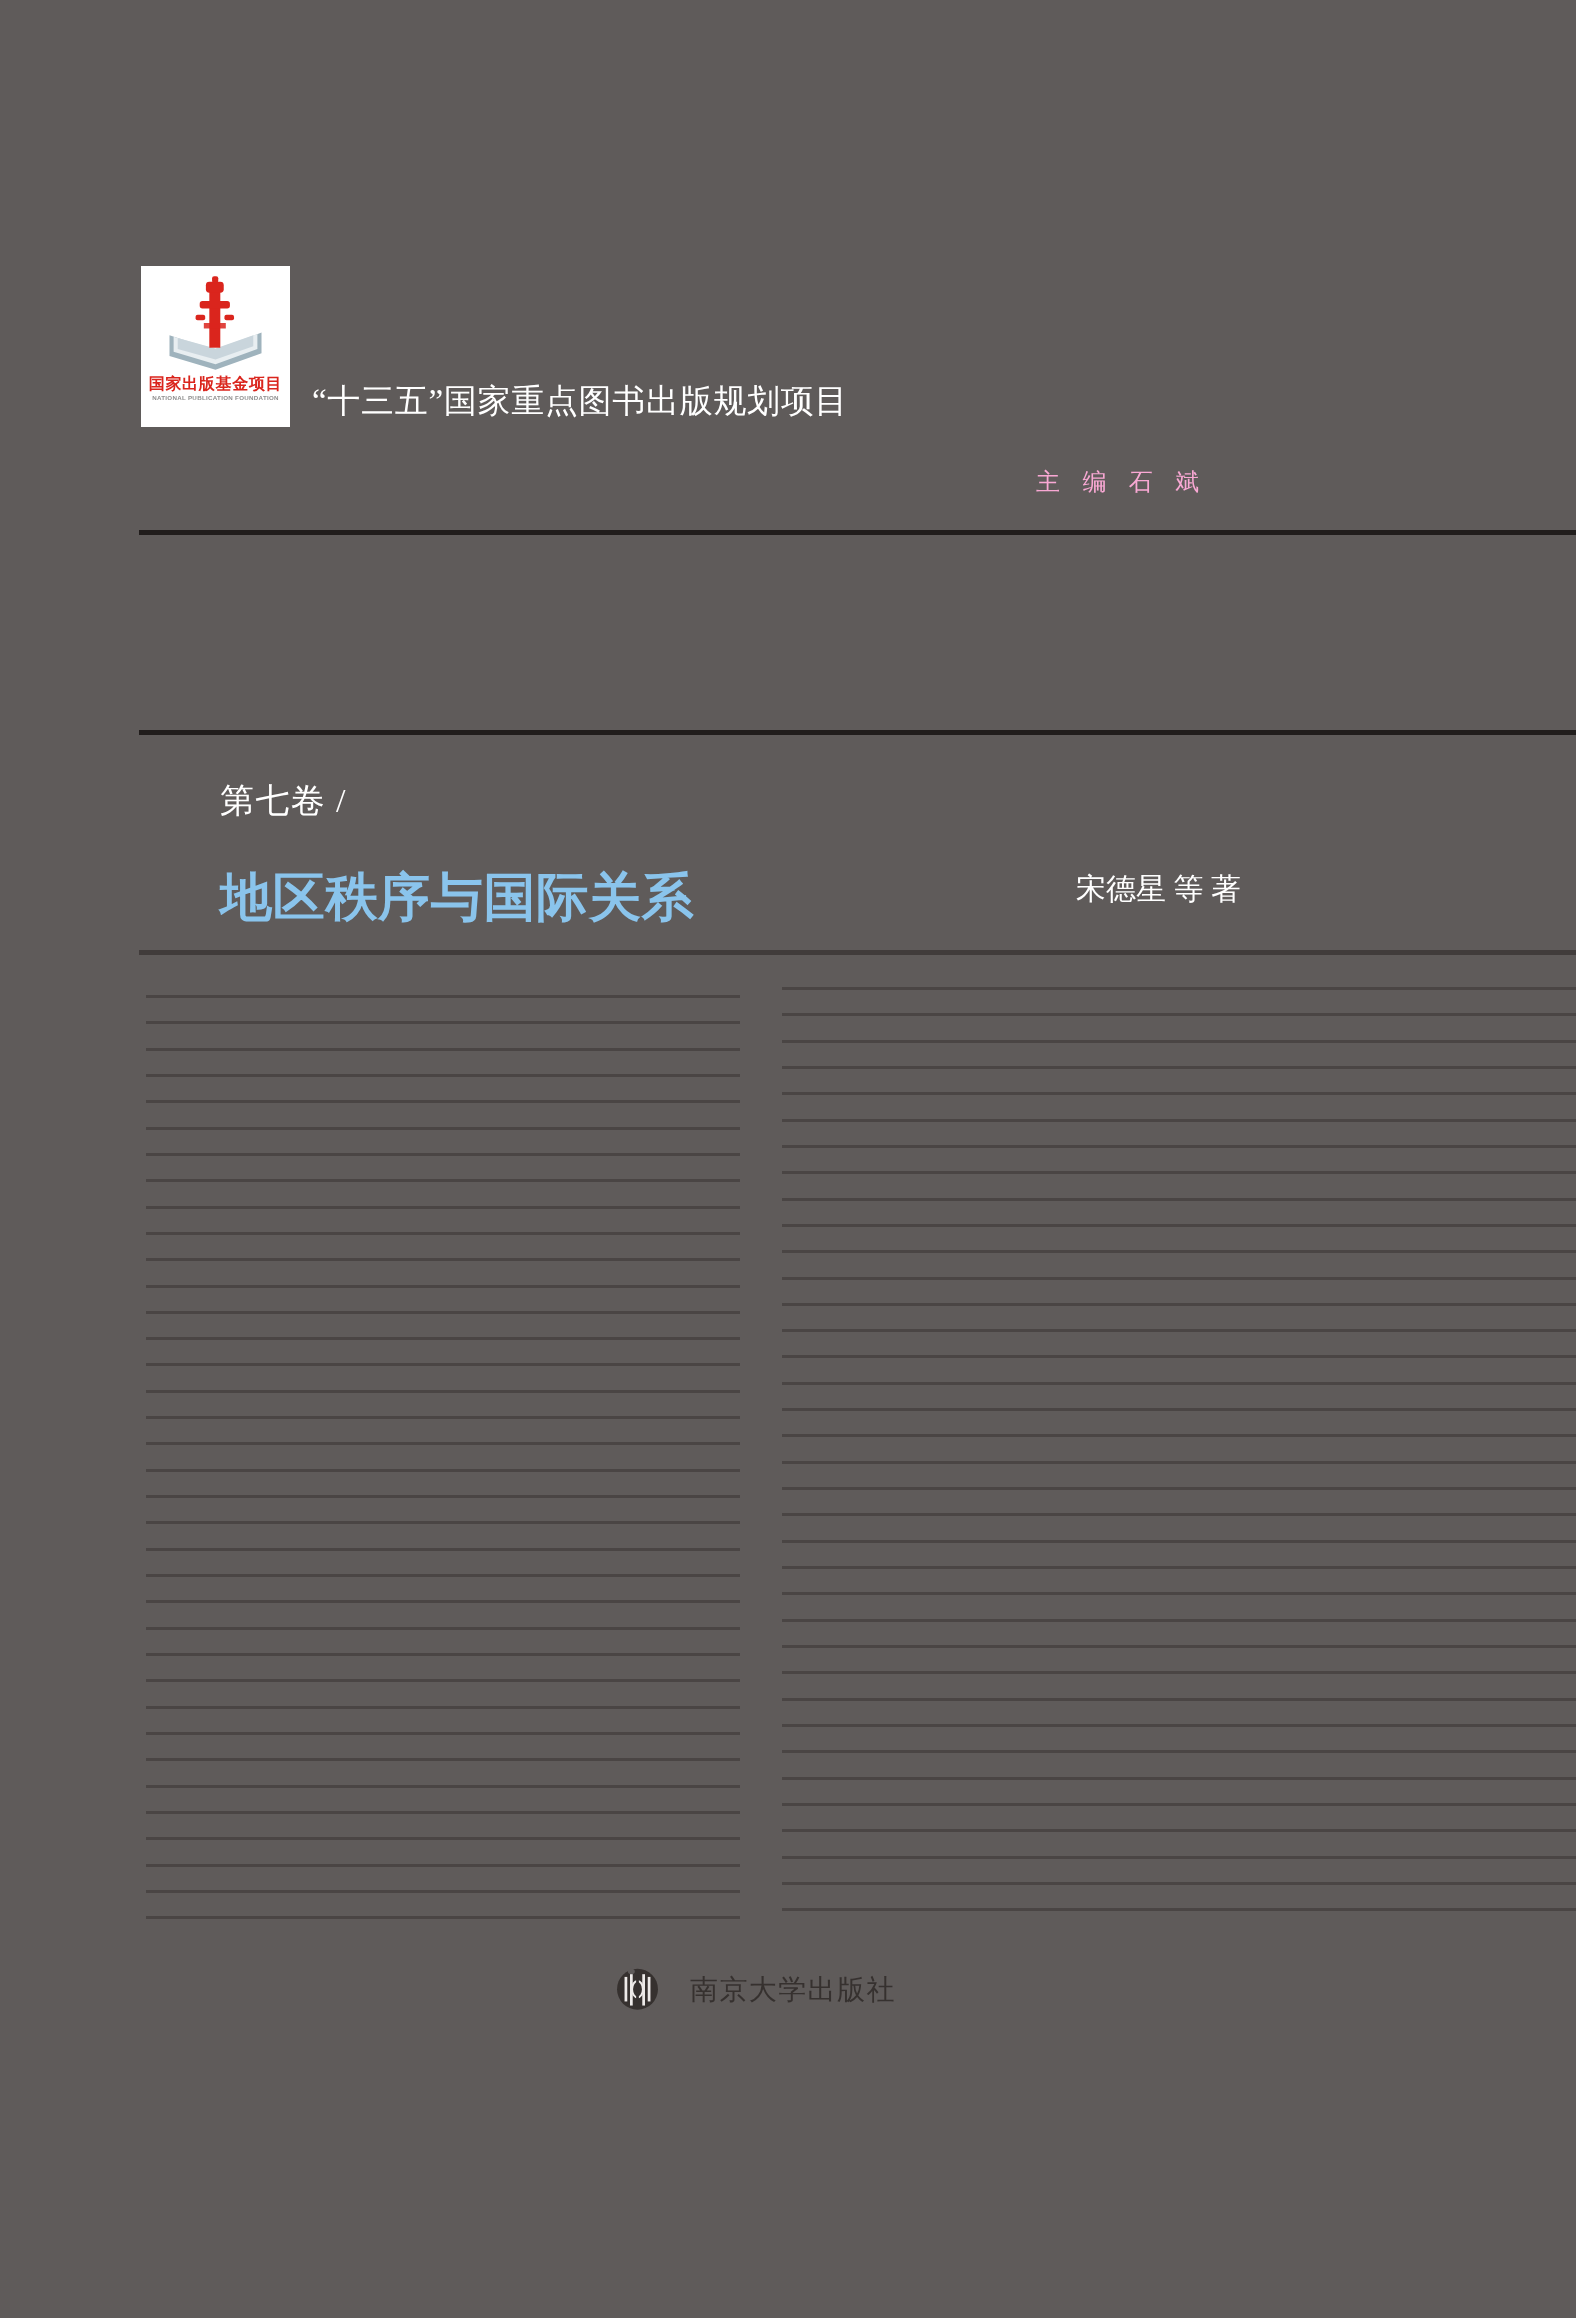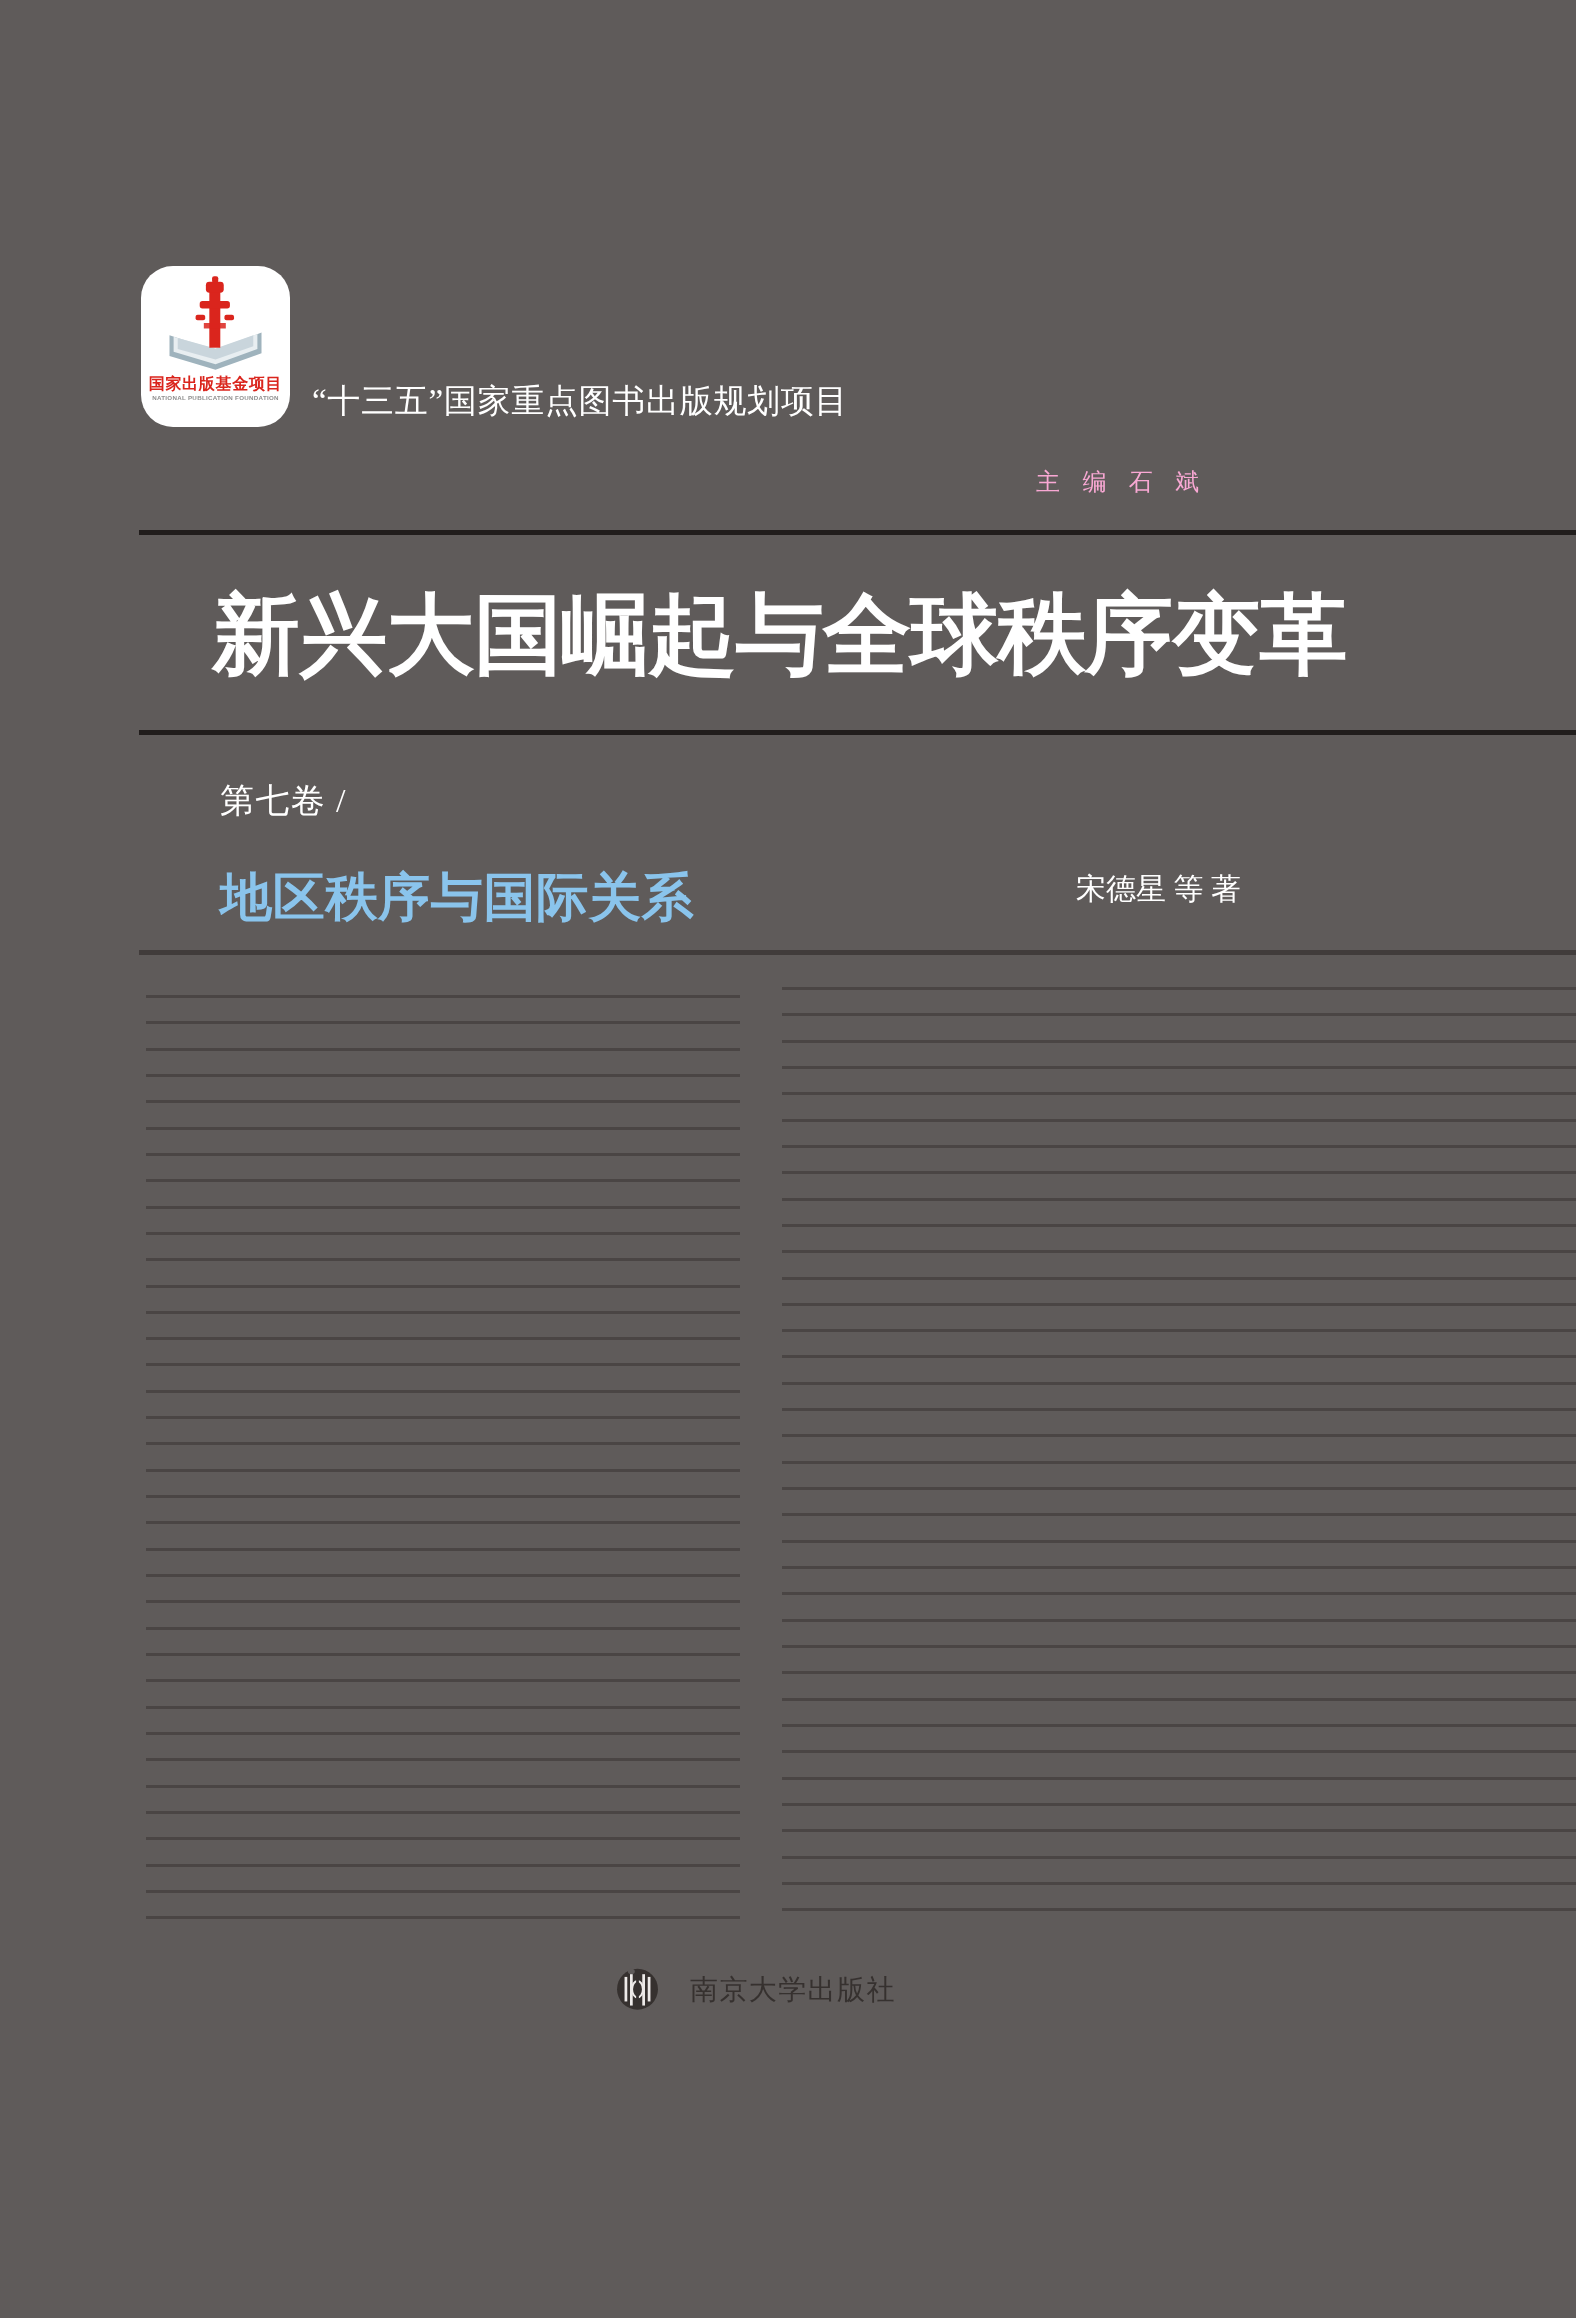--- a/index.html
+++ b/index.html
@@ -11,21 +11,21 @@
     width:1576px;height:2319px;
     background:#5F5B5A;
     overflow:hidden;
   }
   .abs{position:absolute;}
 
   
   #funding-badge{
     left:141px;top:266px;width:149px;height:161px;
     background:#ffffff;
-    display:flex;flex-direction:column;align-items:center;border-radius:32px;
+    display:flex;flex-direction:column;align-items:center;
   }
   #funding-graphic{margin-top:5.5px;}
   #funding-cn{
     color:#DA251D;font-weight:bold;font-size:16px;line-height:1;
     margin-top:2.7px;letter-spacing:0.7px;white-space:nowrap;
   }
   #funding-en{
     color:#8F8E8E;font-size:6.2px;line-height:1;margin-top:2.7px;
     letter-spacing:0.3px;white-space:nowrap;font-weight:bold;
   }
@@ -107,21 +107,20 @@
     </svg>
     <div id="funding-cn" class="serif" style="color: rgb(218, 37, 29);">国家出版基金项目</div>
     <div id="funding-en" class="sans">NATIONAL PUBLICATION FOUNDATION</div>
   </div>
 
   <div id="series-label" class="abs serif">“十三五”国家重点图书出版规划项目</div>
 
   <div id="editor-label" class="abs serif">主 编 石 斌</div>
 
   <div id="rule-top" class="abs rule" style="background: rgb(33, 29, 28);"></div>
-  <div id="main-title" class="abs serif">新兴大国崛起与全球秩序变革</div>
   <div id="rule-bottom" class="abs rule" style="background: rgb(33, 29, 28);"></div>
 
   <div id="volume-label" class="abs serif">第七卷 /</div>
   <div id="subtitle" class="abs sans" style="color: rgb(138, 196, 236);">地区秩序与国际关系</div>
   <div id="authors-label" class="abs serif">宋德星 等 著</div>
 
   <div id="section-divider" class="abs" style="background: rgb(65, 60, 59);"></div>
   <div id="left-lines"></div>
   <div id="right-lines"></div>
 

